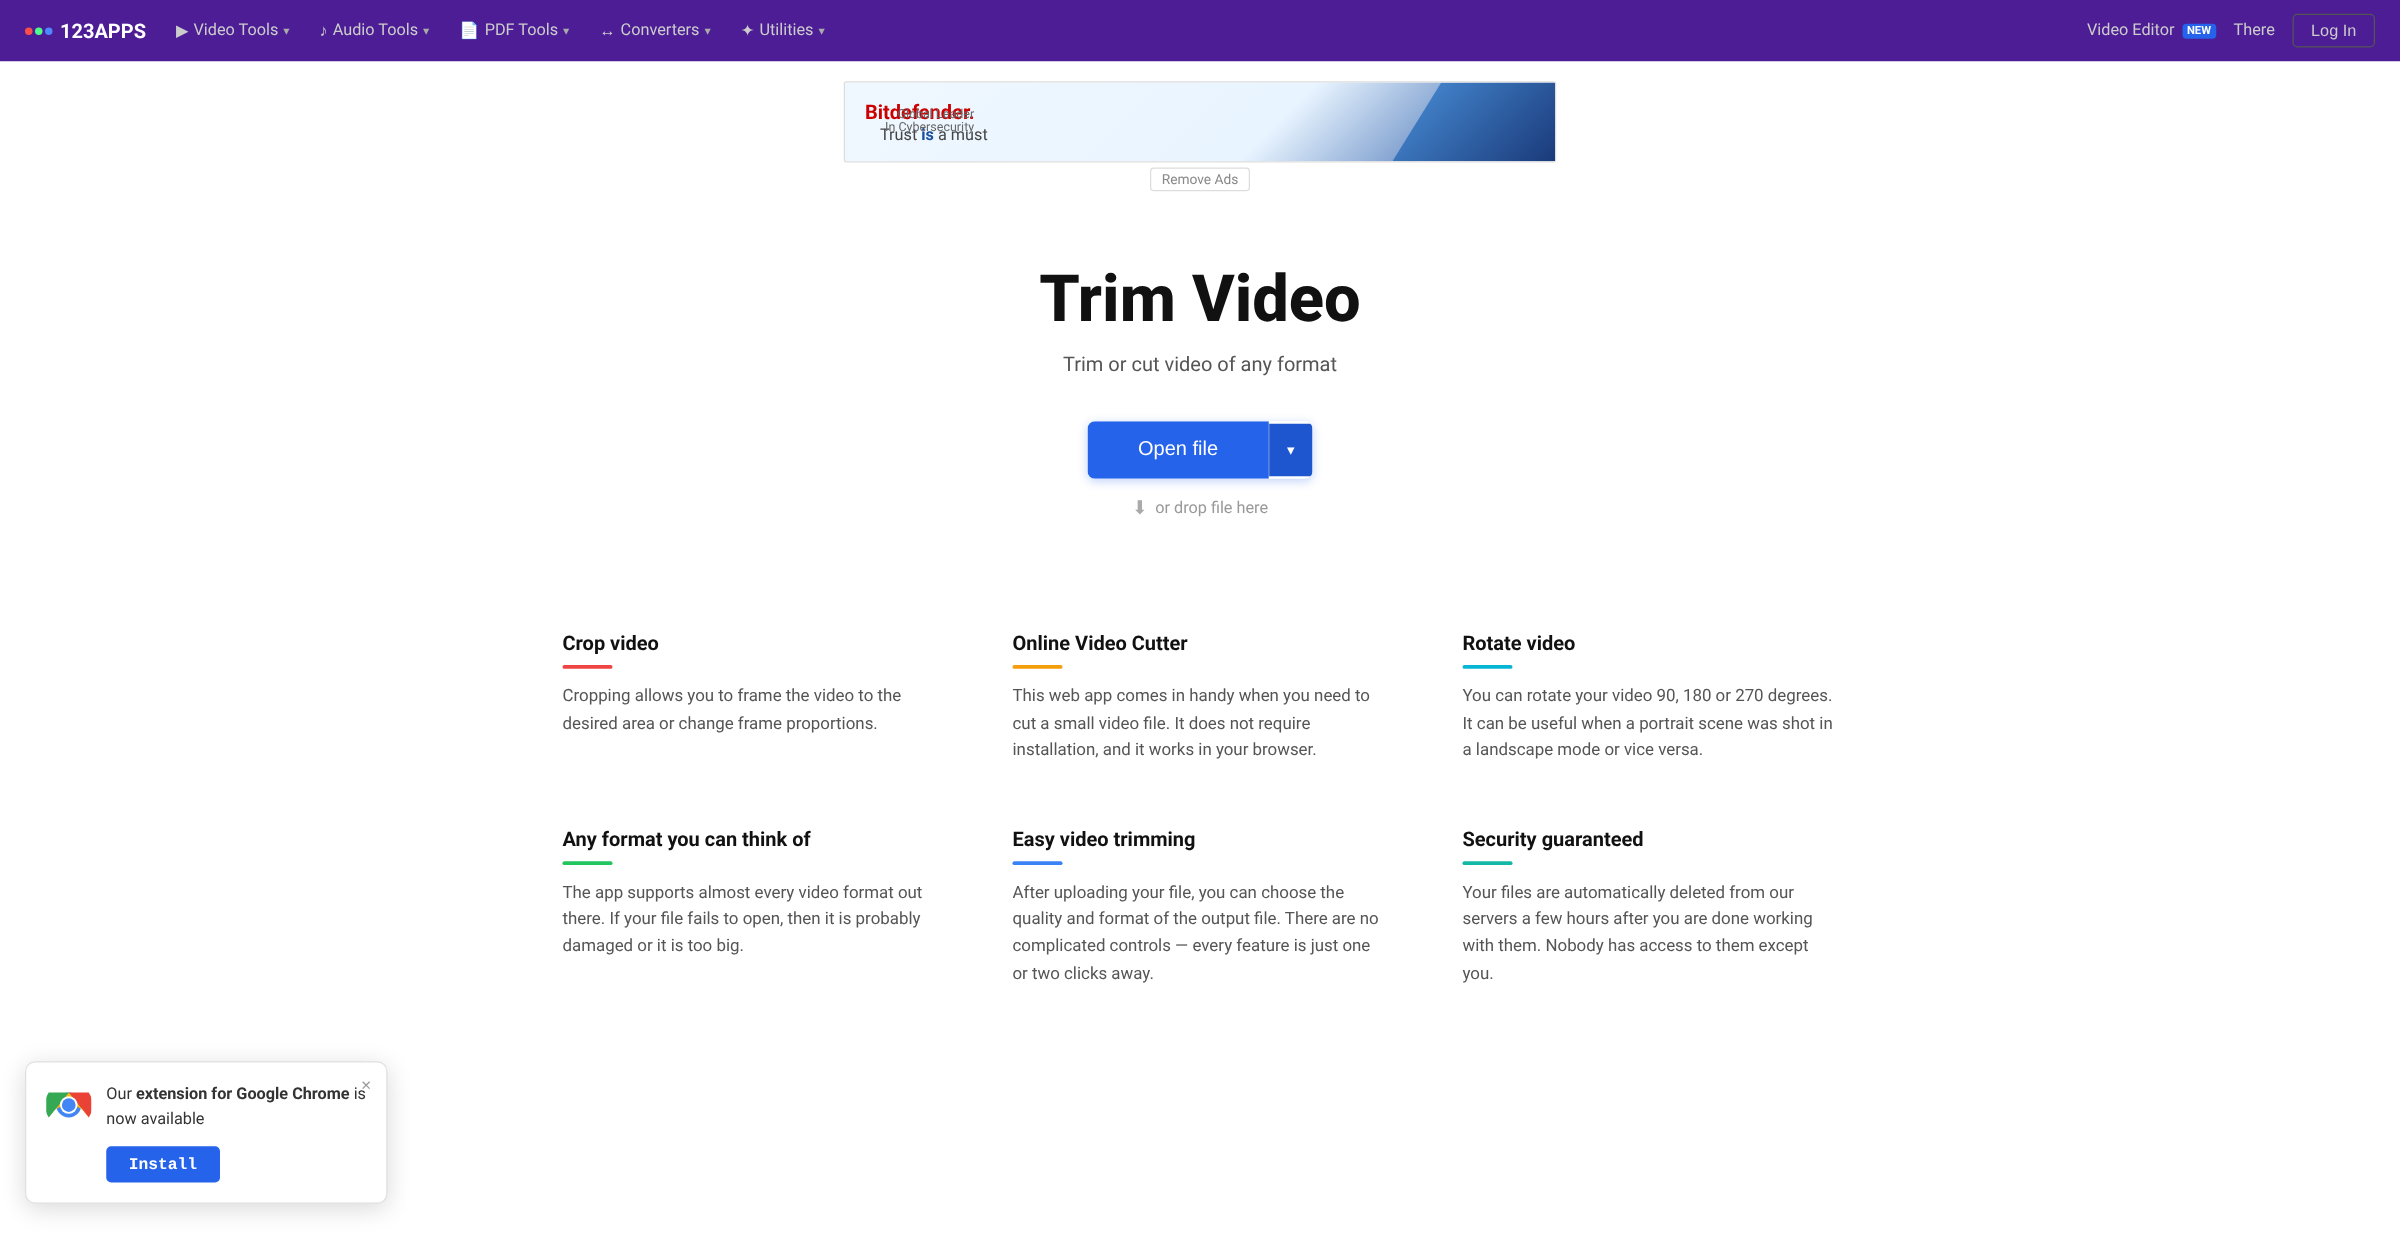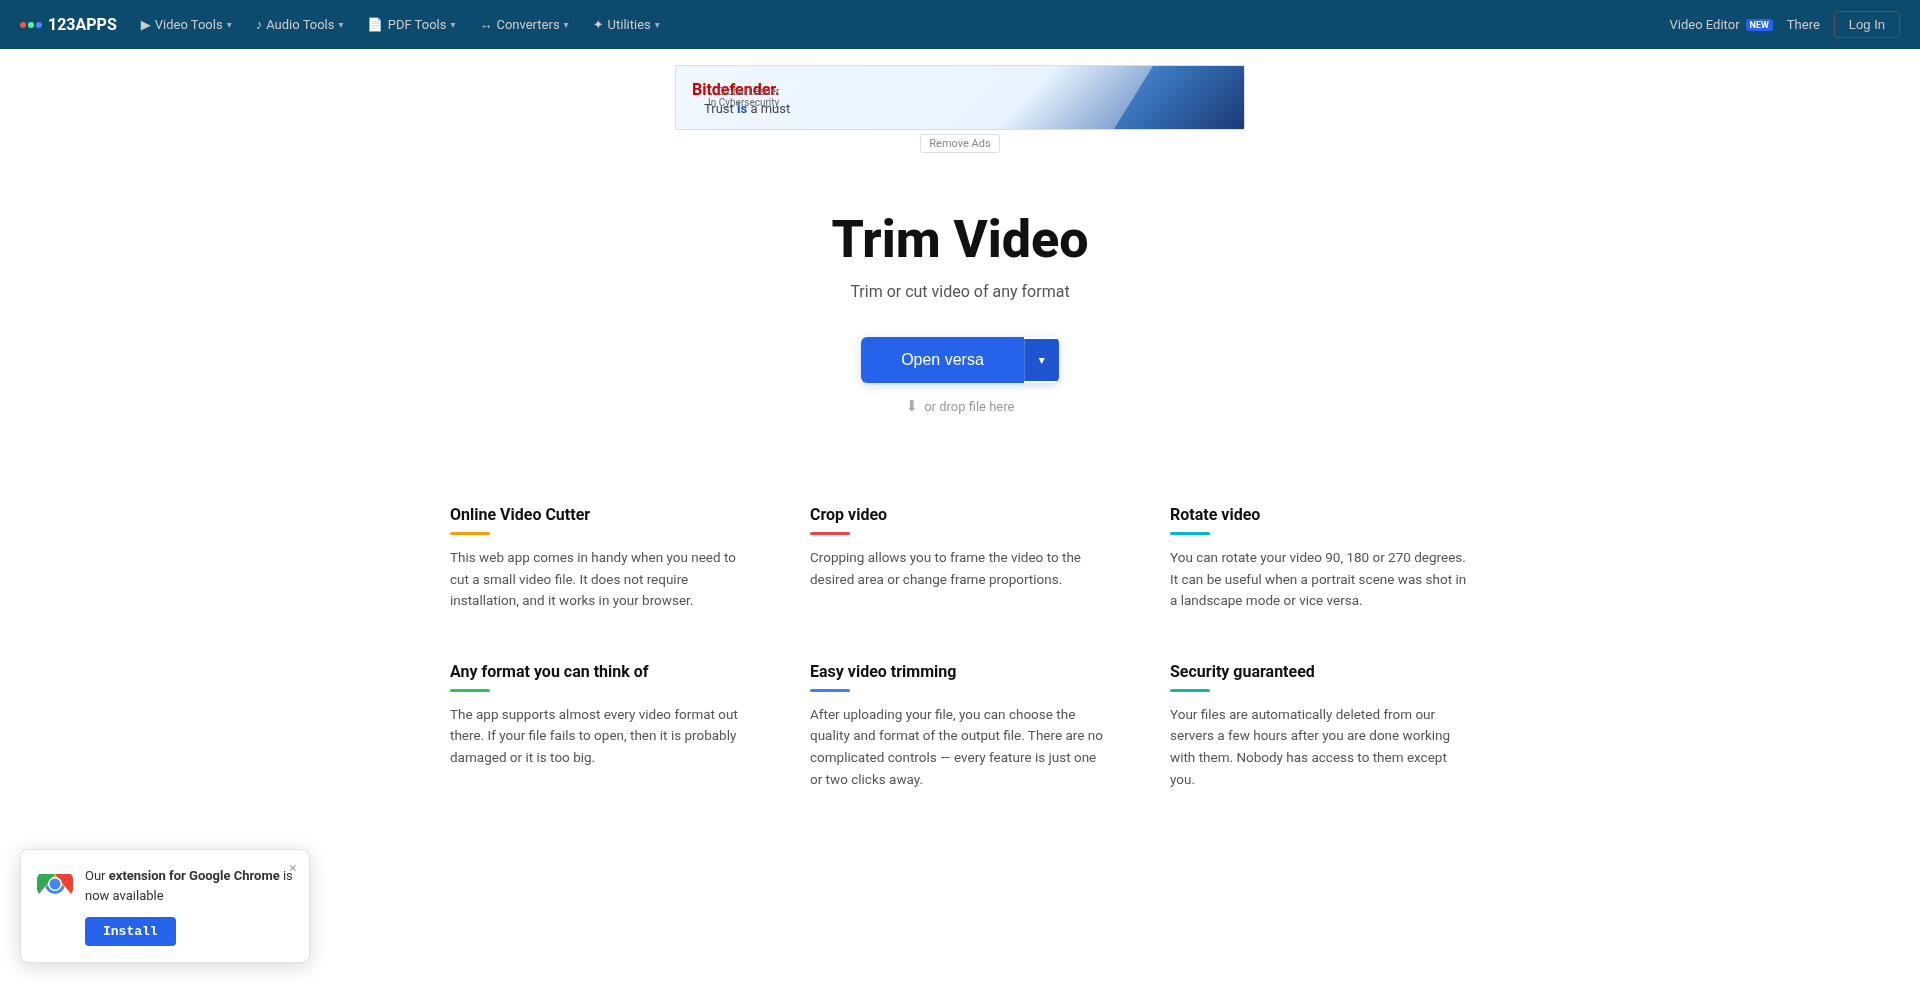--- a/index.html
+++ b/index.html
@@ -1,20 +1,20 @@
 <!DOCTYPE html>
 <html><head>
   <meta charset="utf-8">
   <style>
     * { margin: 0; padding: 0; box-sizing: border-box; }
     body { font-family: -apple-system, BlinkMacSystemFont, 'Segoe UI', Roboto, sans-serif; background: #fff; color: #222; }
 
     
     .navbar {
-      background: #0c4a6e;
+      background: #4c1d95;
       height: 49px;
       display: flex;
       align-items: center;
       padding: 0 20px;
       position: relative;
       z-index: 100;
     }
     .navbar-left {
       display: flex;
       align-items: center;
@@ -372,42 +372,42 @@
     <div class="ad-shape"></div>
   </div>
   <span class="remove-ads">Remove Ads</span>
 </div>
 
 <div class="main-content">
   <h1 class="page-title">Trim Video</h1>
   <p class="page-subtitle">Trim or cut video of any format</p>
 
   <div class="open-file-wrapper">
-    <button class="open-file-btn">Open versa</button>
+    <button class="open-file-btn">Open file</button>
     <button class="open-file-dropdown">▾</button>
   </div>
 
   <div class="drop-hint">
     <span class="drop-icon">⬇</span>
     <span>or drop file here</span>
   </div>
 </div>
 
 <div class="features-section">
 
   <div class="feature-item">
+    <h3 class="feature-title">Crop video</h3>
+    <div class="feature-underline underline-red"></div>
+    <p class="feature-text">Cropping allows you to frame the video to the desired area or change frame proportions.</p>
+  </div>
+
+  <div class="feature-item">
     <h3 class="feature-title">Online Video Cutter</h3>
     <div class="feature-underline underline-yellow"></div>
     <p class="feature-text">This web app comes in handy when you need to cut a small video file. It does not require installation, and it works in your browser.</p>
-  </div>
-
-  <div class="feature-item">
-    <h3 class="feature-title">Crop video</h3>
-    <div class="feature-underline underline-red"></div>
-    <p class="feature-text">Cropping allows you to frame the video to the desired area or change frame proportions.</p>
   </div>
 
   <div class="feature-item">
     <h3 class="feature-title">Rotate video</h3>
     <div class="feature-underline underline-cyan"></div>
     <p class="feature-text">You can rotate your video 90, 180 or 270 degrees. It can be useful when a portrait scene was shot in a landscape mode or vice versa.</p>
   </div>
 
   <div class="feature-item">
     <h3 class="feature-title">Any format you can think of</h3>

